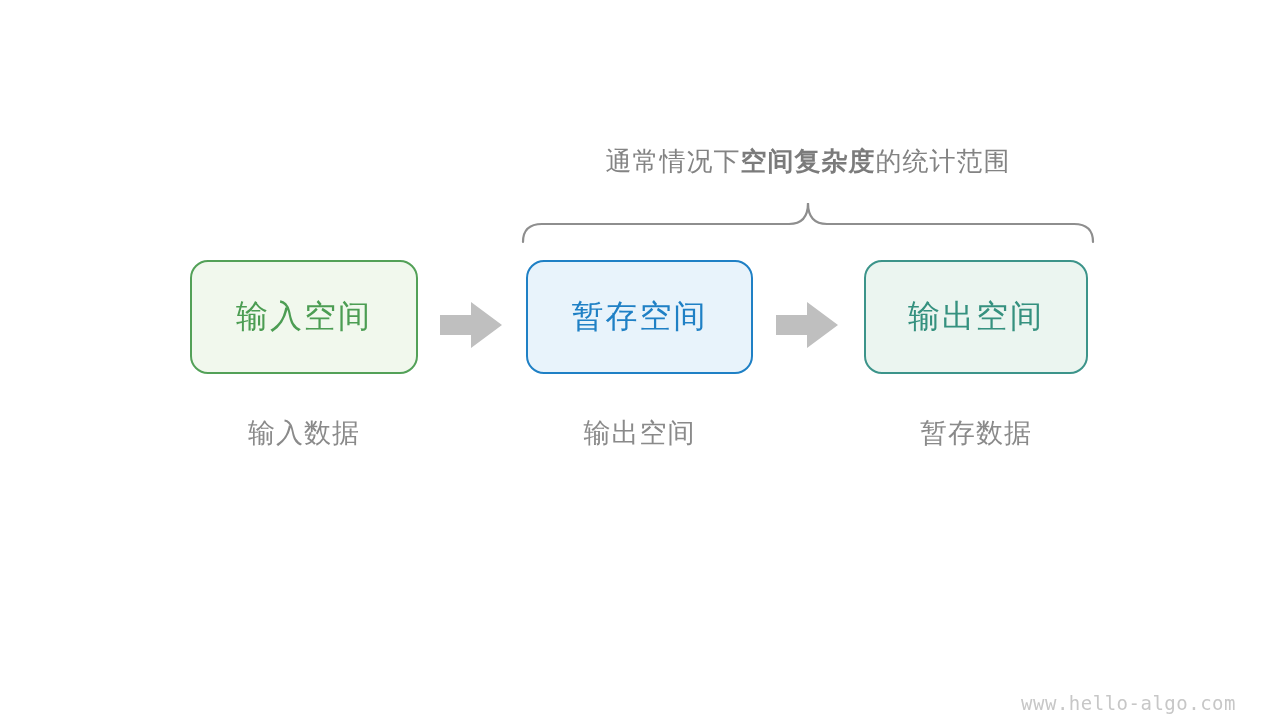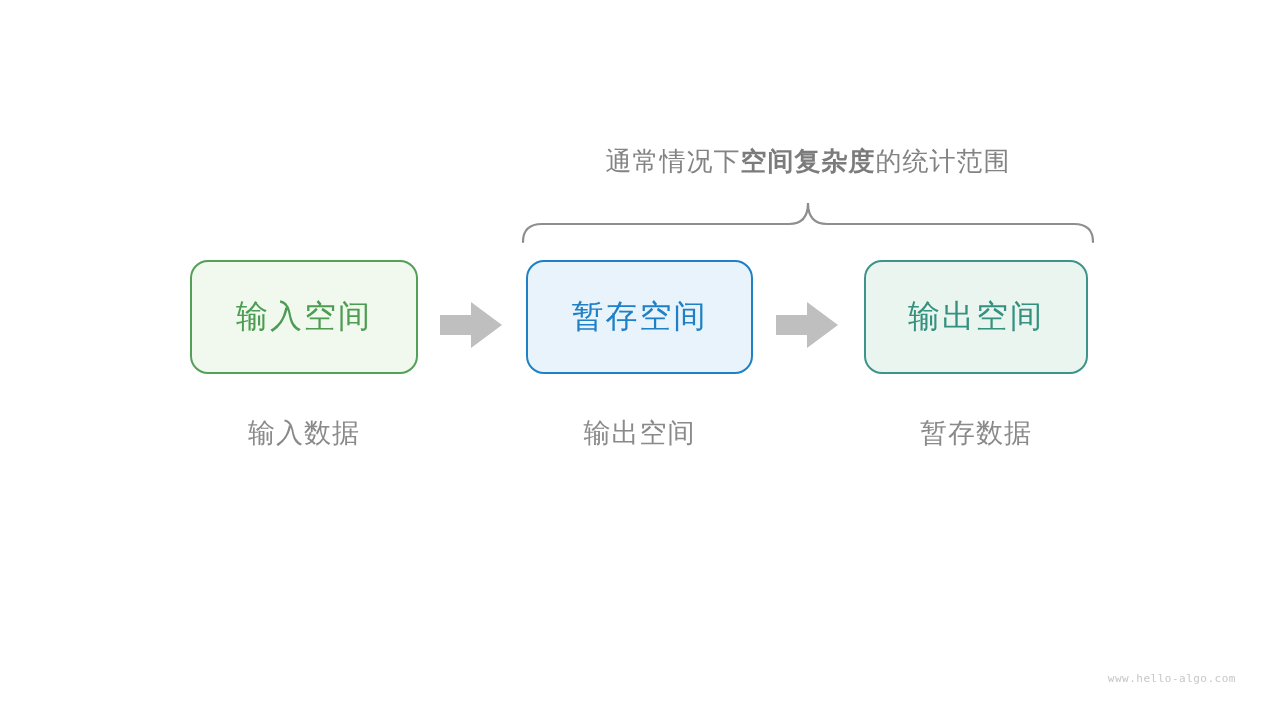--- a/index.html
+++ b/index.html
@@ -65,23 +65,23 @@
     letter-spacing:1px;
     white-space:nowrap;
   }
   .caption-input {left:190px; width:228px;}
   .caption-temp  {left:526px; width:227px;}
   .caption-output{left:864px; width:224px;}
   .caption span{display:block;}
 
   .watermark{
     position:absolute;
-    right:44px; top:672px;
+    right:44px; top:692px;
     font-family:"DejaVu Sans Mono","Liberation Mono",monospace;
-    font-size:11px;
+    font-size:19px;
     color:var(--watermark-text);
     letter-spacing:0.5px;
   }
 </style>
 </head>
 <body>
 
 <div class="canvas">
 
   <div class="diagram-title">

